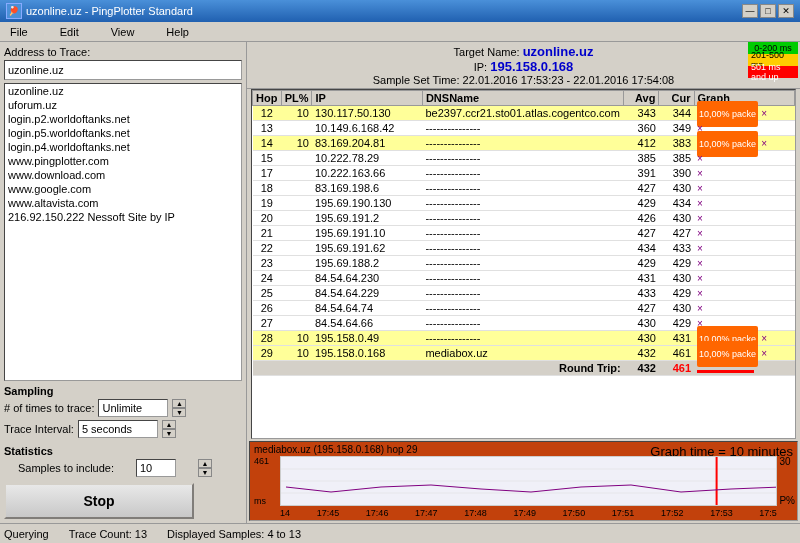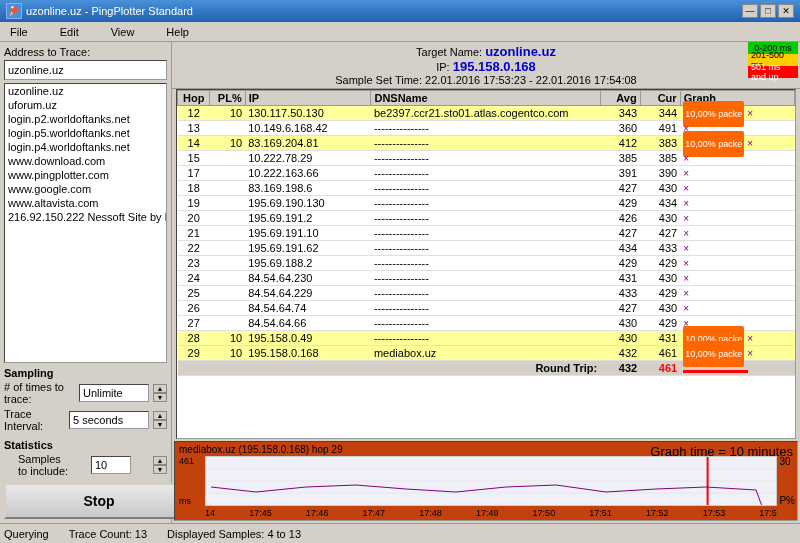--- a/index.html
+++ b/index.html
@@ -33,21 +33,21 @@
     .menu-item { padding: 2px 6px; cursor: pointer; font-size: 11px; }
     
     
     .main-container {
       display: flex;
       height: calc(543px - 42px - 20px);
     }
     
     
     .left-panel {
-      width: 172px;
+      width: 247px;
       background: #d4d0c8;
       border-right: 1px solid #999;
       display: flex;
       flex-direction: column;
       padding: 4px;
       flex-shrink: 0;
     }
     .address-label { font-size: 11px; margin-bottom: 2px; }
     .address-input {
       width: 100%;
@@ -286,22 +286,22 @@
 
   <div class="left-panel">
     <div class="address-label">Address to Trace:</div>
     <input class="address-input" type="text" value="uzonline.uz" style="">
     <div class="address-list">
       <div class="address-list-item">uzonline.uz</div>
       <div class="address-list-item">uforum.uz</div>
       <div class="address-list-item">login.p2.worldoftanks.net</div>
       <div class="address-list-item">login.p5.worldoftanks.net</div>
       <div class="address-list-item">login.p4.worldoftanks.net</div>
+      <div class="address-list-item">www.pingplotter.com</div>
       <div class="address-list-item">www.download.com</div>
-      <div class="address-list-item">www.pingplotter.com</div>
       <div class="address-list-item">www.google.com</div>
       <div class="address-list-item">www.altavista.com</div>
       <div class="address-list-item">216.92.150.222 Nessoft Site by IP</div>
     </div>
 
     <div class="sampling-section">
       <div class="sampling-title">Sampling</div>
       <div class="sampling-row">
         <span># of times to trace:</span>
         <input class="sampling-input" type="text" value="Unlimite" style="width: 70px;">
@@ -384,21 +384,21 @@
     <td class="td-avg">343</td>
     <td class="td-cur">344</td>
     <td class="td-graph"><span class="packet-loss-badge">10,00% packe</span> <span style="color:purple;font-size:10px;">×</span></td>
   </tr>
               <tr class="hop-normal">
     <td class="td-hop">13</td>
     <td class="td-pl"></td>
     <td class="td-ip">10.149.6.168.42</td>
     <td class="td-dns">---------------</td>
     <td class="td-avg">360</td>
-    <td class="td-cur">491</td>
+    <td class="td-cur">349</td>
     <td class="td-graph"> <span style="color:purple;font-size:10px;">×</span></td>
   </tr>
               <tr class="hop-yellow">
     <td class="td-hop">14</td>
     <td class="td-pl">10</td>
     <td class="td-ip">83.169.204.81</td>
     <td class="td-dns">---------------</td>
     <td class="td-avg">412</td>
     <td class="td-cur">383</td>
     <td class="td-graph"><span class="packet-loss-badge">10,00% packe</span> <span style="color:purple;font-size:10px;">×</span></td>

